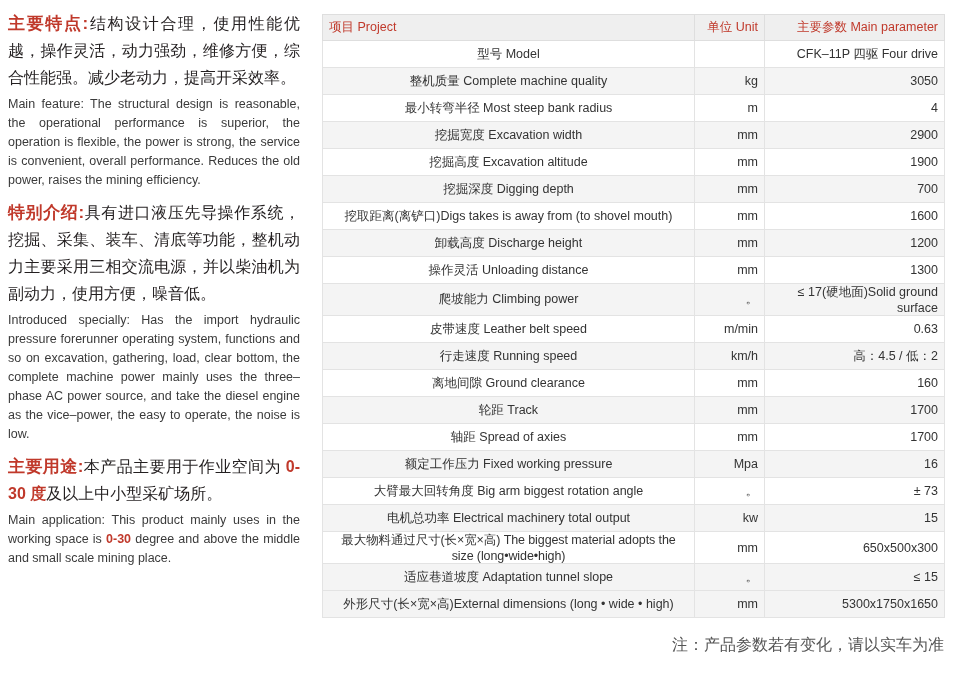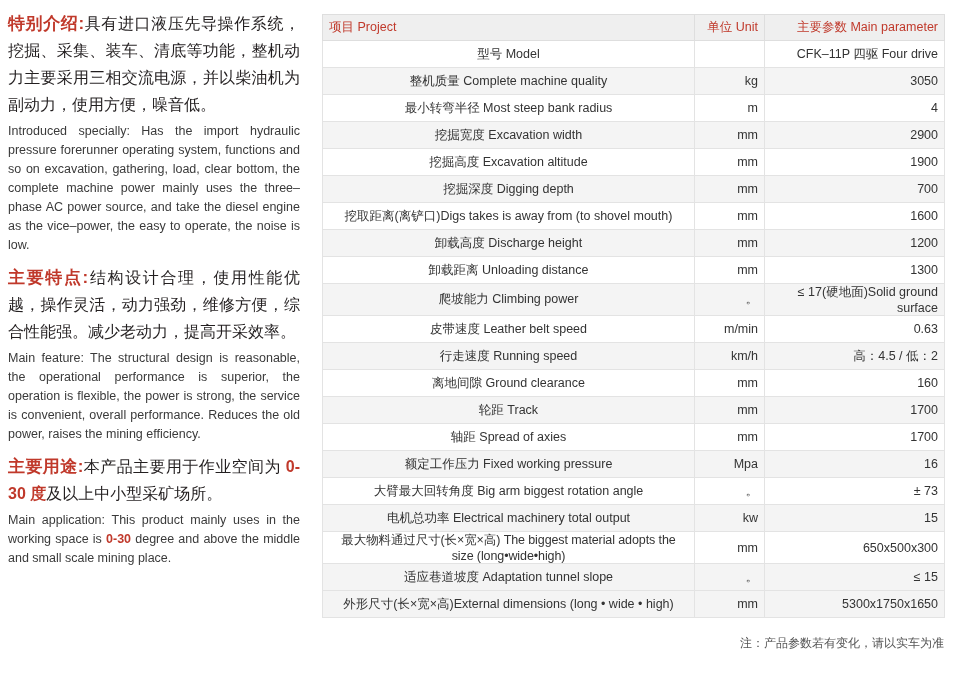--- a/index.html
+++ b/index.html
@@ -116,43 +116,43 @@
   .small-name {
     font-size: 10.5px;
     letter-spacing: -0.1px;
   }
   .note {
     position: absolute;
     left: 322px;
     top: 635px;
     width: 622px;
     text-align: right;
-    font-size: 12px;
+    font-size: 16px;
     color: #555555;
   }
 </style>
 </head>
 <body>
 
 <div class="page">
 
   <div class="left-col">
 
     <div class="block">
       <div class="cn-para">
-        <span class="cn-head">特别介绍:</span><span class="cn-body">具有进口液压先导操作系统，挖掘、采集、装车、清底等功能，整机动力主要采用三相交流电源，并以柴油机为副动力，使用方便，噪音低。</span>
-      </div>
-      <div class="en-para">Introduced specially: Has the import hydraulic pressure forerunner operating system, functions and so on excavation, gathering, load, clear bottom, the complete machine power mainly uses the three–phase AC power source, and take the diesel engine as the vice–power, the easy to operate, the noise is low.</div>
+        <span class="cn-head">主要特点:</span><span class="cn-body">结构设计合理，使用性能优越，操作灵活，动力强劲，维修方便，综合性能强。减少老动力，提高开采效率。</span>
+      </div>
+      <div class="en-para">Main feature: The structural design is reasonable, the operational performance is superior, the operation is flexible, the power is strong, the service is convenient, overall performance. Reduces the old power, raises the mining efficiency.</div>
     </div>
 
     <div class="block">
       <div class="cn-para">
-        <span class="cn-head">主要特点:</span><span class="cn-body">结构设计合理，使用性能优越，操作灵活，动力强劲，维修方便，综合性能强。减少老动力，提高开采效率。</span>
-      </div>
-      <div class="en-para">Main feature: The structural design is reasonable, the operational performance is superior, the operation is flexible, the power is strong, the service is convenient, overall performance. Reduces the old power, raises the mining efficiency.</div>
+        <span class="cn-head">特别介绍:</span><span class="cn-body">具有进口液压先导操作系统，挖掘、采集、装车、清底等功能，整机动力主要采用三相交流电源，并以柴油机为副动力，使用方便，噪音低。</span>
+      </div>
+      <div class="en-para">Introduced specially: Has the import hydraulic pressure forerunner operating system, functions and so on excavation, gathering, load, clear bottom, the complete machine power mainly uses the three–phase AC power source, and take the diesel engine as the vice–power, the easy to operate, the noise is low.</div>
     </div>
 
     <div class="block">
       <div class="cn-para">
         <span class="cn-head">主要用途:</span><span class="cn-body">本产品主要用于作业空间为 </span><span class="cn-body hl-red-inline">0-30 度</span><span class="cn-body">及以上中小型采矿场所。</span>
       </div>
       <div class="en-para">
         <span>Main application: This product mainly uses in the working space is </span><span class="hl-red">0-30</span><span> degree and above the middle and small scale mining place.</span>
       </div>
     </div>
@@ -208,21 +208,21 @@
             <td class="name">挖取距离(离铲口)Digs takes is away from (to shovel mouth)</td>
             <td class="unit">mm</td>
             <td class="value">1600</td>
           </tr>
           <tr class="alt">
             <td class="name">卸载高度 Discharge height</td>
             <td class="unit">mm</td>
             <td class="value">1200</td>
           </tr>
           <tr>
-            <td class="name">卸载距离 Unloading distance</td>
+            <td class="name">操作灵活 Unloading distance</td>
             <td class="unit">mm</td>
             <td class="value">1300</td>
           </tr>
           <tr class="alt">
             <td class="name">爬坡能力 Climbing power</td>
             <td class="unit">。</td>
             <td class="value">≤ 17(硬地面)Solid ground surface</td>
           </tr>
           <tr>
             <td class="name">皮带速度 Leather belt speed</td>

